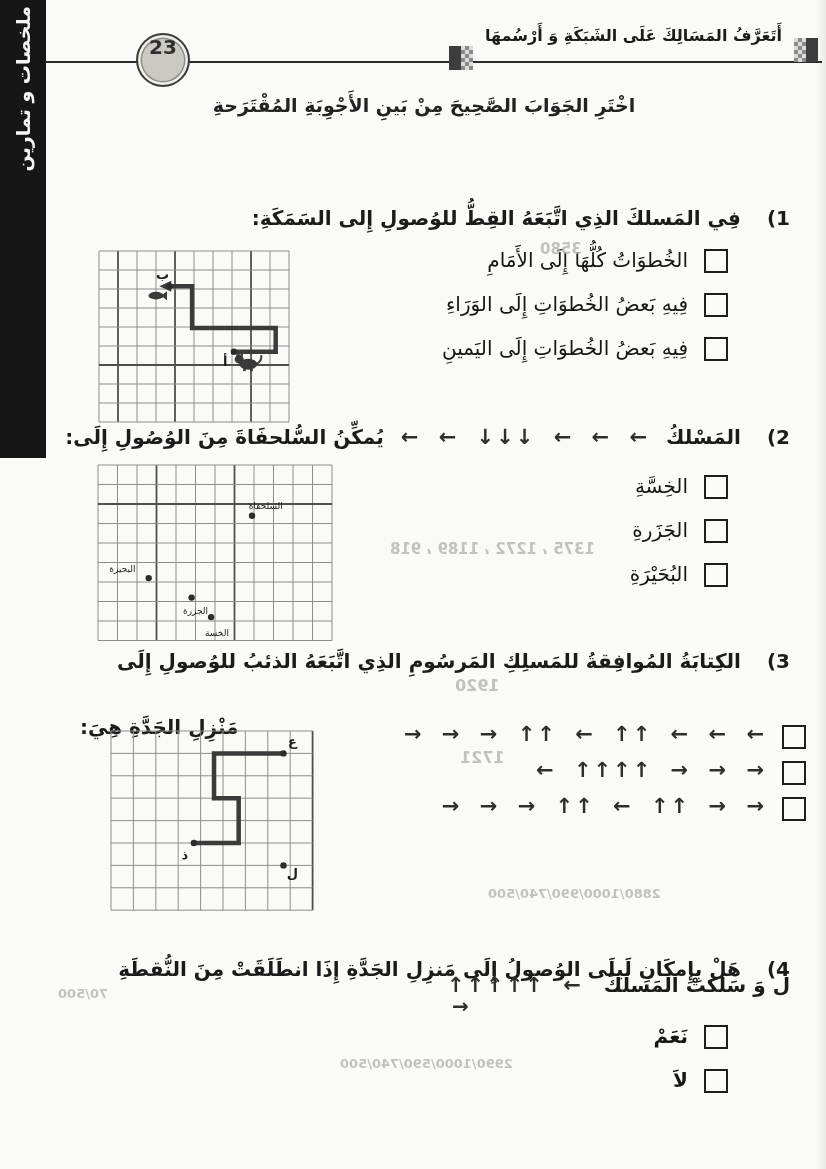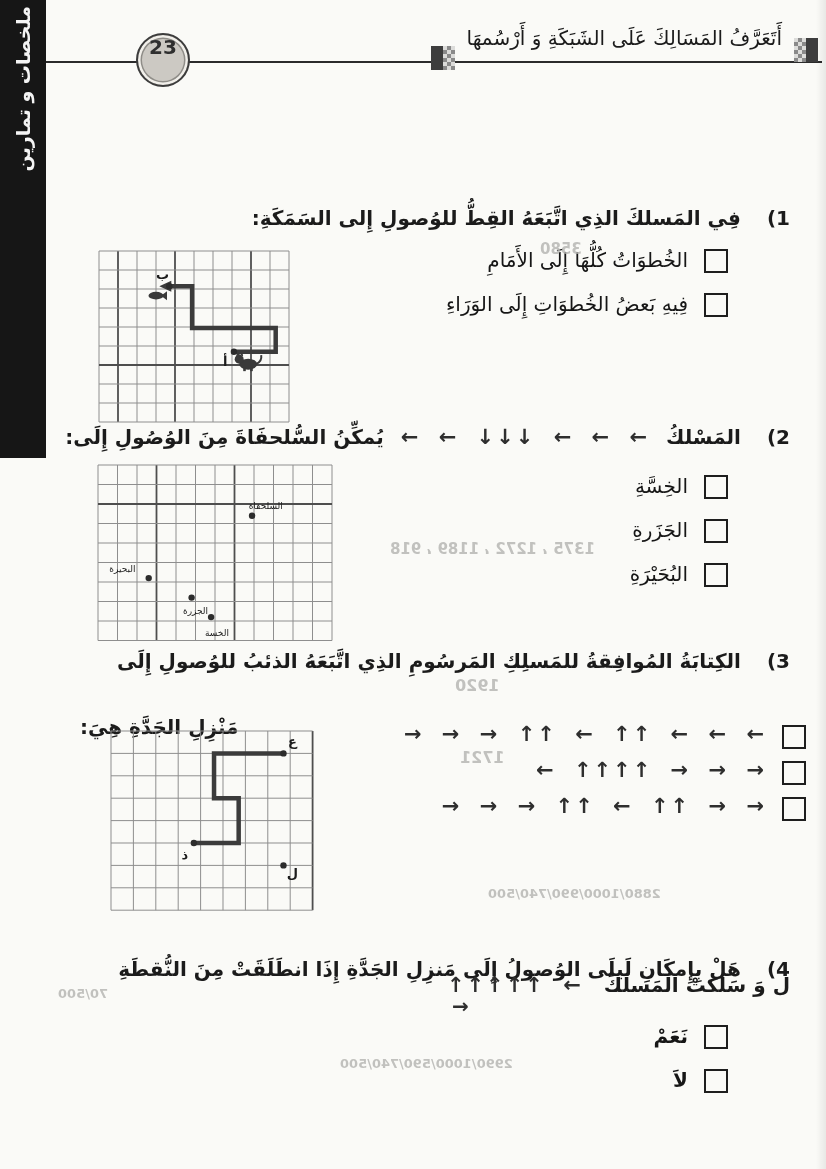--- a/index.html
+++ b/index.html
@@ -9,21 +9,21 @@
   .sidebar{position:absolute;left:0;top:0;width:46px;height:458px;background:#161616;}
   .sidebar-label{position:absolute;left:10px;top:6px;width:440px;text-align:right;direction:rtl;
        color:#f4f4f4;font-size:19px;font-weight:bold;letter-spacing:3px;line-height:26px;
        transform-origin:0 0;transform:rotate(-90deg) translateX(-440px);white-space:nowrap;}
   
   .hrule{position:absolute;left:46px;top:61px;width:776px;height:2px;background:#2b2b2b;}
   .page-circle{position:absolute;left:136px;top:33px;width:50px;height:50px;border-radius:50%;
        background:#ccc9c3;border:2.5px solid #3c3c3c;box-shadow:inset 0 0 0 2.5px #f1efea, inset 0 0 0 4px #8f8d88;
        display:flex;justify-content:center;font-size:20px;font-weight:bold;color:#2f2f2f;z-index:3;}
   .header-title{position:absolute;top:24px;right:8px;direction:rtl;display:flex;align-items:flex-start;gap:12px;z-index:2;}
-  .header-title .t{font-size:20px;font-weight:normal;white-space:nowrap;padding-top:2px;}
+  .header-title .t{font-size:16px;font-weight:bold;white-space:nowrap;padding-top:2px;}
   .chk-icon{width:24px;height:24px;display:flex;}
   .chk-icon .solid{width:12px;height:24px;background:#3d3d3d;}
   .chk-icon .checker{width:12px;height:24px;
        background:repeating-conic-gradient(#8a8a8a 0% 25%, #dcdcda 0% 50%);background-size:8px 8px;}
   .chk-icon.r{margin-top:14px;}
   .chk-icon.l{margin-top:22px;}
   
   .intro{position:absolute;top:84px;left:46px;width:756px;text-align:center;direction:rtl;}
   .intro .big{font-size:27px;font-weight:bold;}
   .intro .sub{font-size:19px;font-weight:bold;margin-top:10px;color:#222;}
@@ -67,33 +67,38 @@
       <span class="checker"></span>
     </span>
   <span class="t">أَتَعَرَّفُ المَسَالِكَ عَلَى الشَبَكَةِ وَ أَرْسُمهَا</span>
   <span class="chk-icon l">
       <span class="checker"></span>
       <span class="solid"></span>
     </span>
 </div>
 
 <div class="intro">
+  <div class="sub">اخْتَرِ الجَوَابَ الصَّحِيحَ مِنْ بَينِ الأَجْوِبَةِ المُقْتَرَحةِ</div>
 </div>
 
 <div class="qline" style="top:203px;right:36px;">
   <span class="qnum">1)</span><span>فِي المَسلكَ الذِي اتَّبَعَهُ القِطُّ للوُصولِ إِلى السَمَكَةِ:</span>
 </div>
 <div class="opts" style="top:246px;right:98px;">
   <div class="opt-row">
     <span class="checkbox"></span>
     <span class="lbl">الخُطوَاتُ كُلُّهَا إِلَى الأَمَامِ</span>
   </div>
   <div class="opt-row">
     <span class="checkbox"></span>
     <span class="lbl">فِيهِ بَعضُ الخُطوَاتِ إِلَى الوَرَاءِ</span>
+  </div>
+  <div class="opt-row">
+    <span class="checkbox"></span>
+    <span class="lbl">فِيهِ بَعضُ الخُطوَاتِ إِلَى اليَمينِ</span>
   </div>
 </div>
 <div class="diagram dg1"><svg width="200" height="185" viewBox="-5 -7 200 185">
       <line x1="0" y1="0" x2="0" y2="171" stroke="#8e8e8e" stroke-width="1"></line>
       <line x1="19" y1="0" x2="19" y2="171" stroke="#4e4e4e" stroke-width="1.8"></line>
       <line x1="38" y1="0" x2="38" y2="171" stroke="#8e8e8e" stroke-width="1"></line>
       <line x1="57" y1="0" x2="57" y2="171" stroke="#8e8e8e" stroke-width="1"></line>
       <line x1="76" y1="0" x2="76" y2="171" stroke="#4e4e4e" stroke-width="1.8"></line>
       <line x1="95" y1="0" x2="95" y2="171" stroke="#8e8e8e" stroke-width="1"></line>
       <line x1="114" y1="0" x2="114" y2="171" stroke="#8e8e8e" stroke-width="1"></line>

